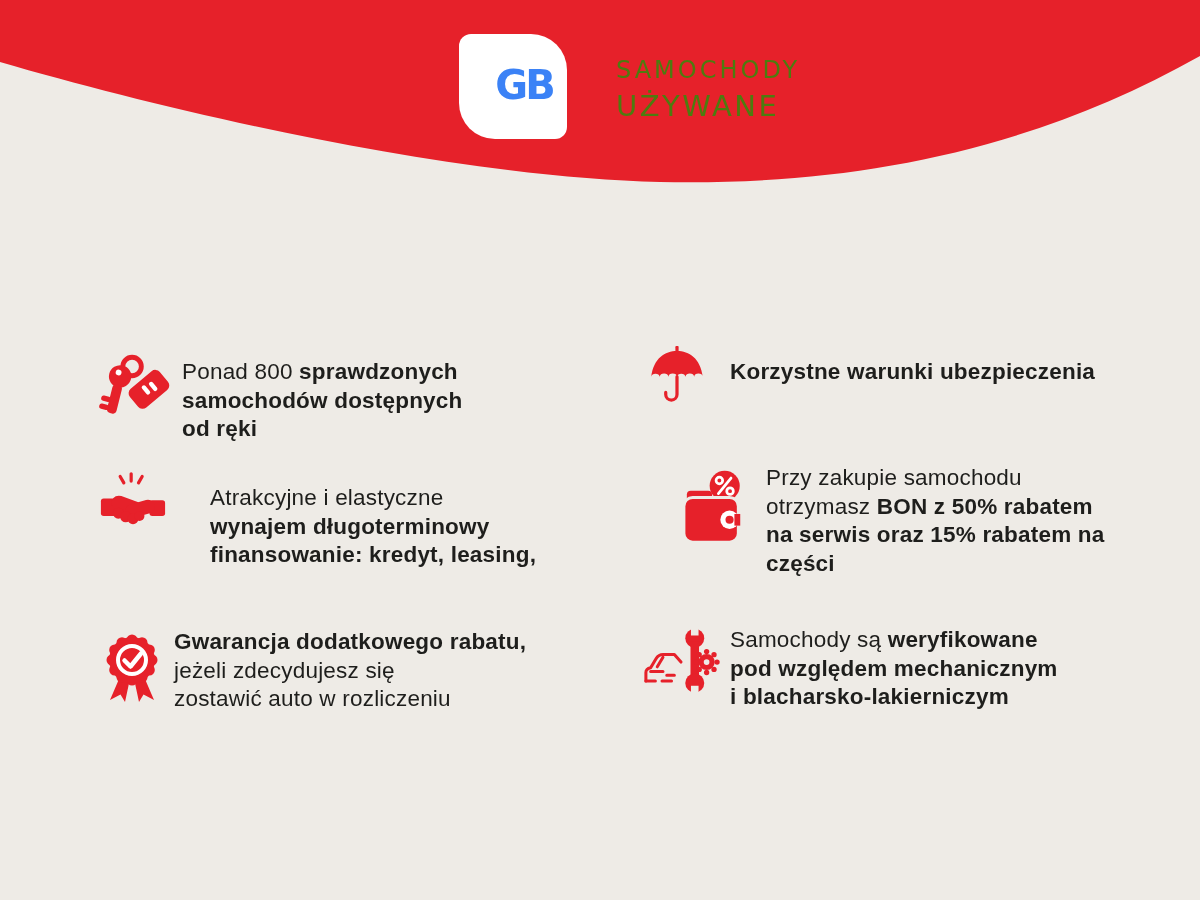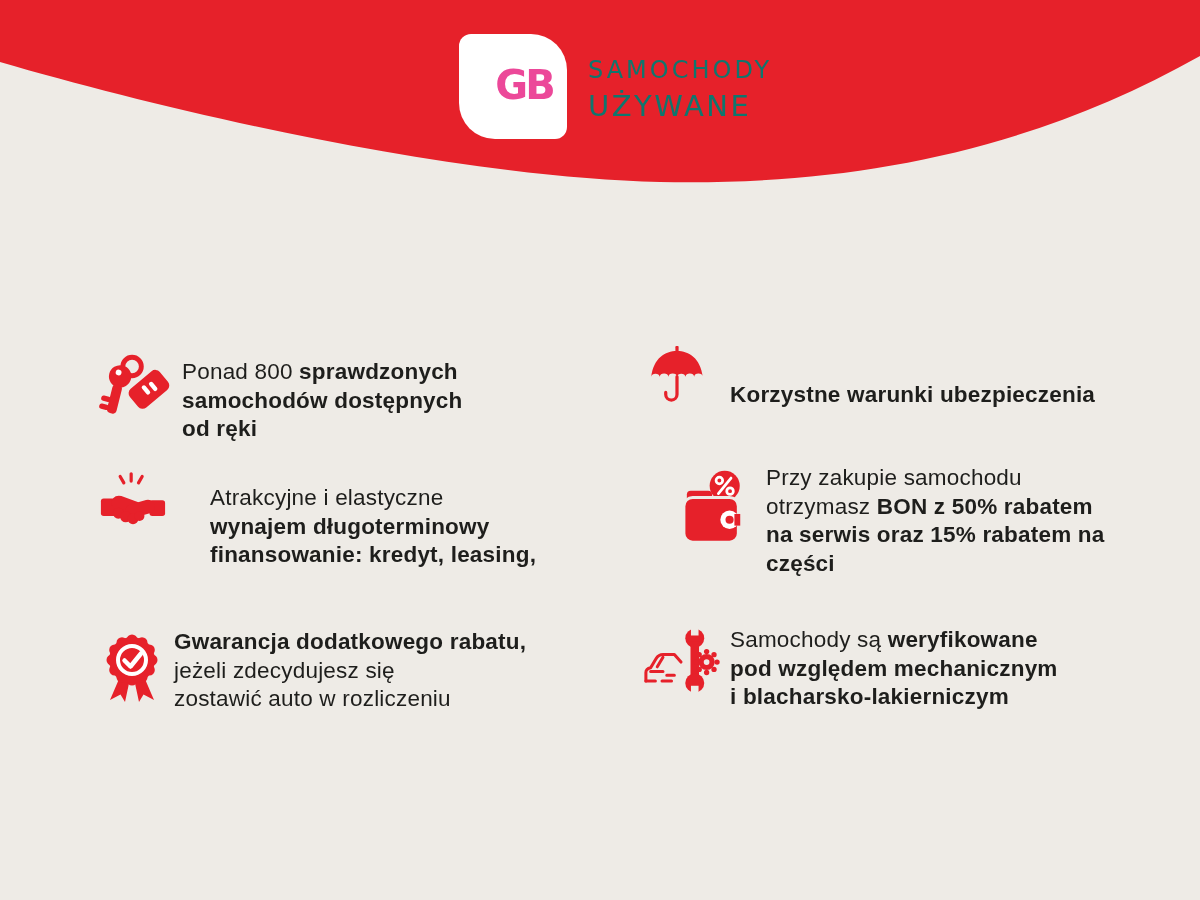--- a/index.html
+++ b/index.html
@@ -13,38 +13,38 @@
 
   
   .header-curve{position:absolute;left:0;top:0;display:block;}
   .logo-box{
     position:absolute;left:459px;top:34px;width:108px;height:105px;
     background:#FFFFFF;border-radius:12px 36px 12px 36px;z-index:2;
   }
   .logo-text{
     font-family:"DejaVu Sans",sans-serif;
     font-weight:800;font-size:40px;letter-spacing:-3px;
-    color:#ec4899;text-align:center;line-height:103px;padding-left:22px;
+    color:#3b82f6;text-align:center;line-height:103px;padding-left:22px;
   }
-  .brand{position:absolute;left:588px;top:56px;z-index:2;color:#0f766e;
+  .brand{position:absolute;left:616px;top:56px;z-index:2;color:#4d7c0f;
     font-family:"DejaVu Sans",sans-serif;}
   .brand .l1{font-size:24px;font-weight:400;letter-spacing:3px;}
   .brand .l2{font-size:29px;font-weight:400;letter-spacing:2.5px;margin-top:5px;}
 
   
   .feature{position:absolute;display:flex;align-items:flex-start;}
   .icon-wrap{flex:0 0 auto;}
   .ftext{color:#1E1E1C;font-size:22.5px;line-height:28.5px;letter-spacing:0.2px;}
   .line{white-space:nowrap;}
   .b{font-weight:700;}
 
   #f1{left:98px;top:350px;}  #f1 .icon-wrap{width:76px;} #f1 .ftext{margin-left:8px;margin-top:8px;}
   #f2{left:100px;top:468px;gap:28px;} #f2 .icon-wrap{width:68px;} #f2 .ftext{margin-left:14px;margin-top:16px;}
   #f3{left:96px;top:624px;}  #f3 .icon-wrap{width:74px;} #f3 .ftext{margin-left:4px;margin-top:4px;}
-  #f4{left:648px;top:346px;} #f4 .icon-wrap{width:60px;} #f4 .ftext{margin-left:22px;margin-top:35px;}
+  #f4{left:648px;top:346px;} #f4 .icon-wrap{width:60px;} #f4 .ftext{margin-left:22px;margin-top:12px;}
   #f5{left:682px;top:468px;} #f5 .icon-wrap{width:68px;} #f5 .ftext{margin-left:16px;margin-top:-4px;}
   #f6{left:640px;top:626px;} #f6 .icon-wrap{width:82px;} #f6 .ftext{margin-left:8px;margin-top:0px;}
 </style>
 </head>
 <body>
 
 <div class="page">
 
   <svg class="header-curve" width="1200" height="190" viewBox="0 0 1200 190" preserveAspectRatio="none">
     <path d="M0,0 H1200 V56 C1030,152 850,186 660,182 C465,178 185,116 0,62 Z" fill="#E6212A"></path>

